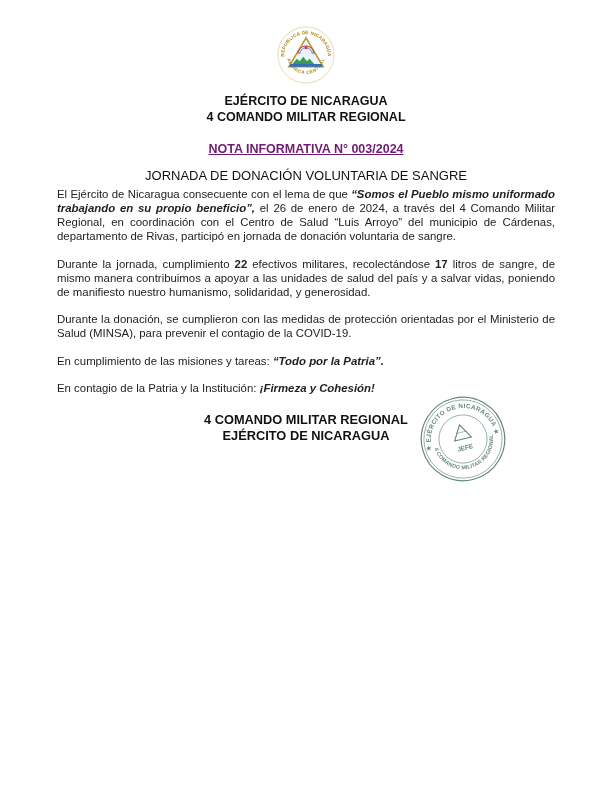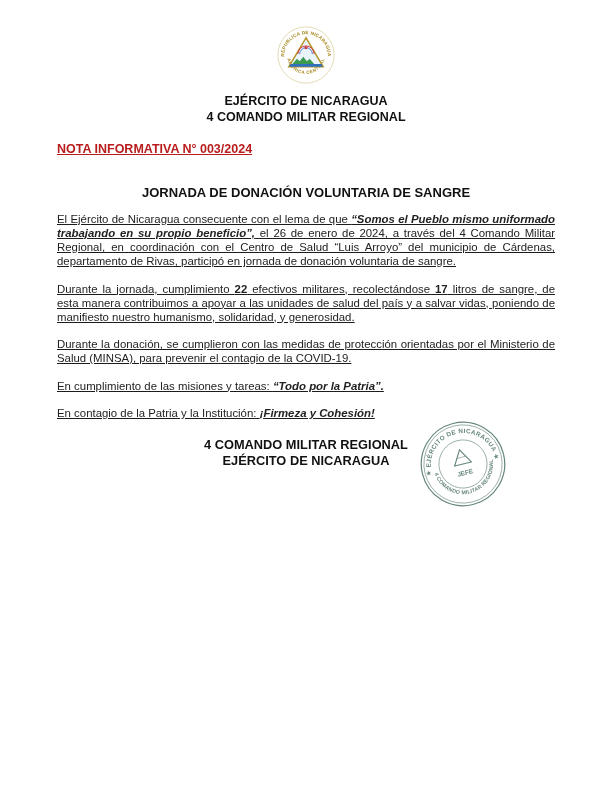--- a/index.html
+++ b/index.html
@@ -25,33 +25,34 @@
   }
   .hdr {
     text-align: center;
     font-weight: bold;
     font-size: 12.5px;
     line-height: 15.5px;
     color: #111;
   }
   .nota {
     margin-top: 17px;
+    text-align: center;
     font-weight: bold;
     font-size: 12.5px;
     text-decoration: underline;
-    color: #b91c1c;
+    color: #701a75;
   }
   .subject {
-    margin-top: 29px;
+    margin-top: 12px;
     text-align: center;
-    font-weight: bold;
+    font-weight: normal;
     font-size: 13px;
     color: #111;
   }
-  .body-block { margin-top: 12px; text-decoration: underline; }
+  .body-block { margin-top: 4px; }
   .para {
     margin: 0 0 13.5px 0;
     font-size: 11.4px;
     line-height: 14px;
     text-align: justify;
     color: #222;
   }
   .bi { font-weight: bold; font-style: italic; }
   .b  { font-weight: bold; }
   .signature {
@@ -104,21 +105,21 @@
     </div>
 
     <div class="hdr">EJÉRCITO DE NICARAGUA</div>
     <div class="hdr">4 COMANDO MILITAR REGIONAL</div>
     <div class="nota">NOTA INFORMATIVA N° 003/2024</div>
     <div class="subject">JORNADA DE DONACIÓN VOLUNTARIA DE SANGRE</div>
 
     <div class="body-block">
       <p class="para"><span>El Ejército de Nicaragua consecuente con el lema de que </span><span class="bi">“Somos el Pueblo mismo uniformado trabajando en su propio beneficio”,</span><span> el 26 de enero de 2024, a través del 4 Comando Militar Regional, en coordinación con el Centro de Salud “Luis Arroyo” del municipio de Cárdenas, departamento de Rivas, participó en jornada de donación voluntaria de sangre.</span></p>
 
-      <p class="para"><span>Durante la jornada, cumplimiento </span><span class="b">22</span><span> efectivos militares, recolectándose </span><span class="b">17</span><span> litros de sangre, de esta manera contribuimos a apoyar a las unidades de salud del país y a salvar vidas, poniendo de manifiesto nuestro humanismo, solidaridad, y generosidad.</span></p>
+      <p class="para"><span>Durante la jornada, cumplimiento </span><span class="b">22</span><span> efectivos militares, recolectándose </span><span class="b">17</span><span> litros de sangre, de mismo manera contribuimos a apoyar a las unidades de salud del país y a salvar vidas, poniendo de manifiesto nuestro humanismo, solidaridad, y generosidad.</span></p>
 
       <p class="para"><span>Durante la donación, se cumplieron con las medidas de protección orientadas por el Ministerio de Salud (MINSA), para prevenir el contagio de la COVID-19.</span></p>
 
       <p class="para"><span>En cumplimiento de las misiones y tareas: </span><span class="bi">“Todo por la Patria”.</span></p>
 
       <p class="para"><span>En contagio de la Patria y la Institución: </span><span class="bi">¡Firmeza y Cohesión!</span></p>
 
     </div>
 
     <div class="signature">

